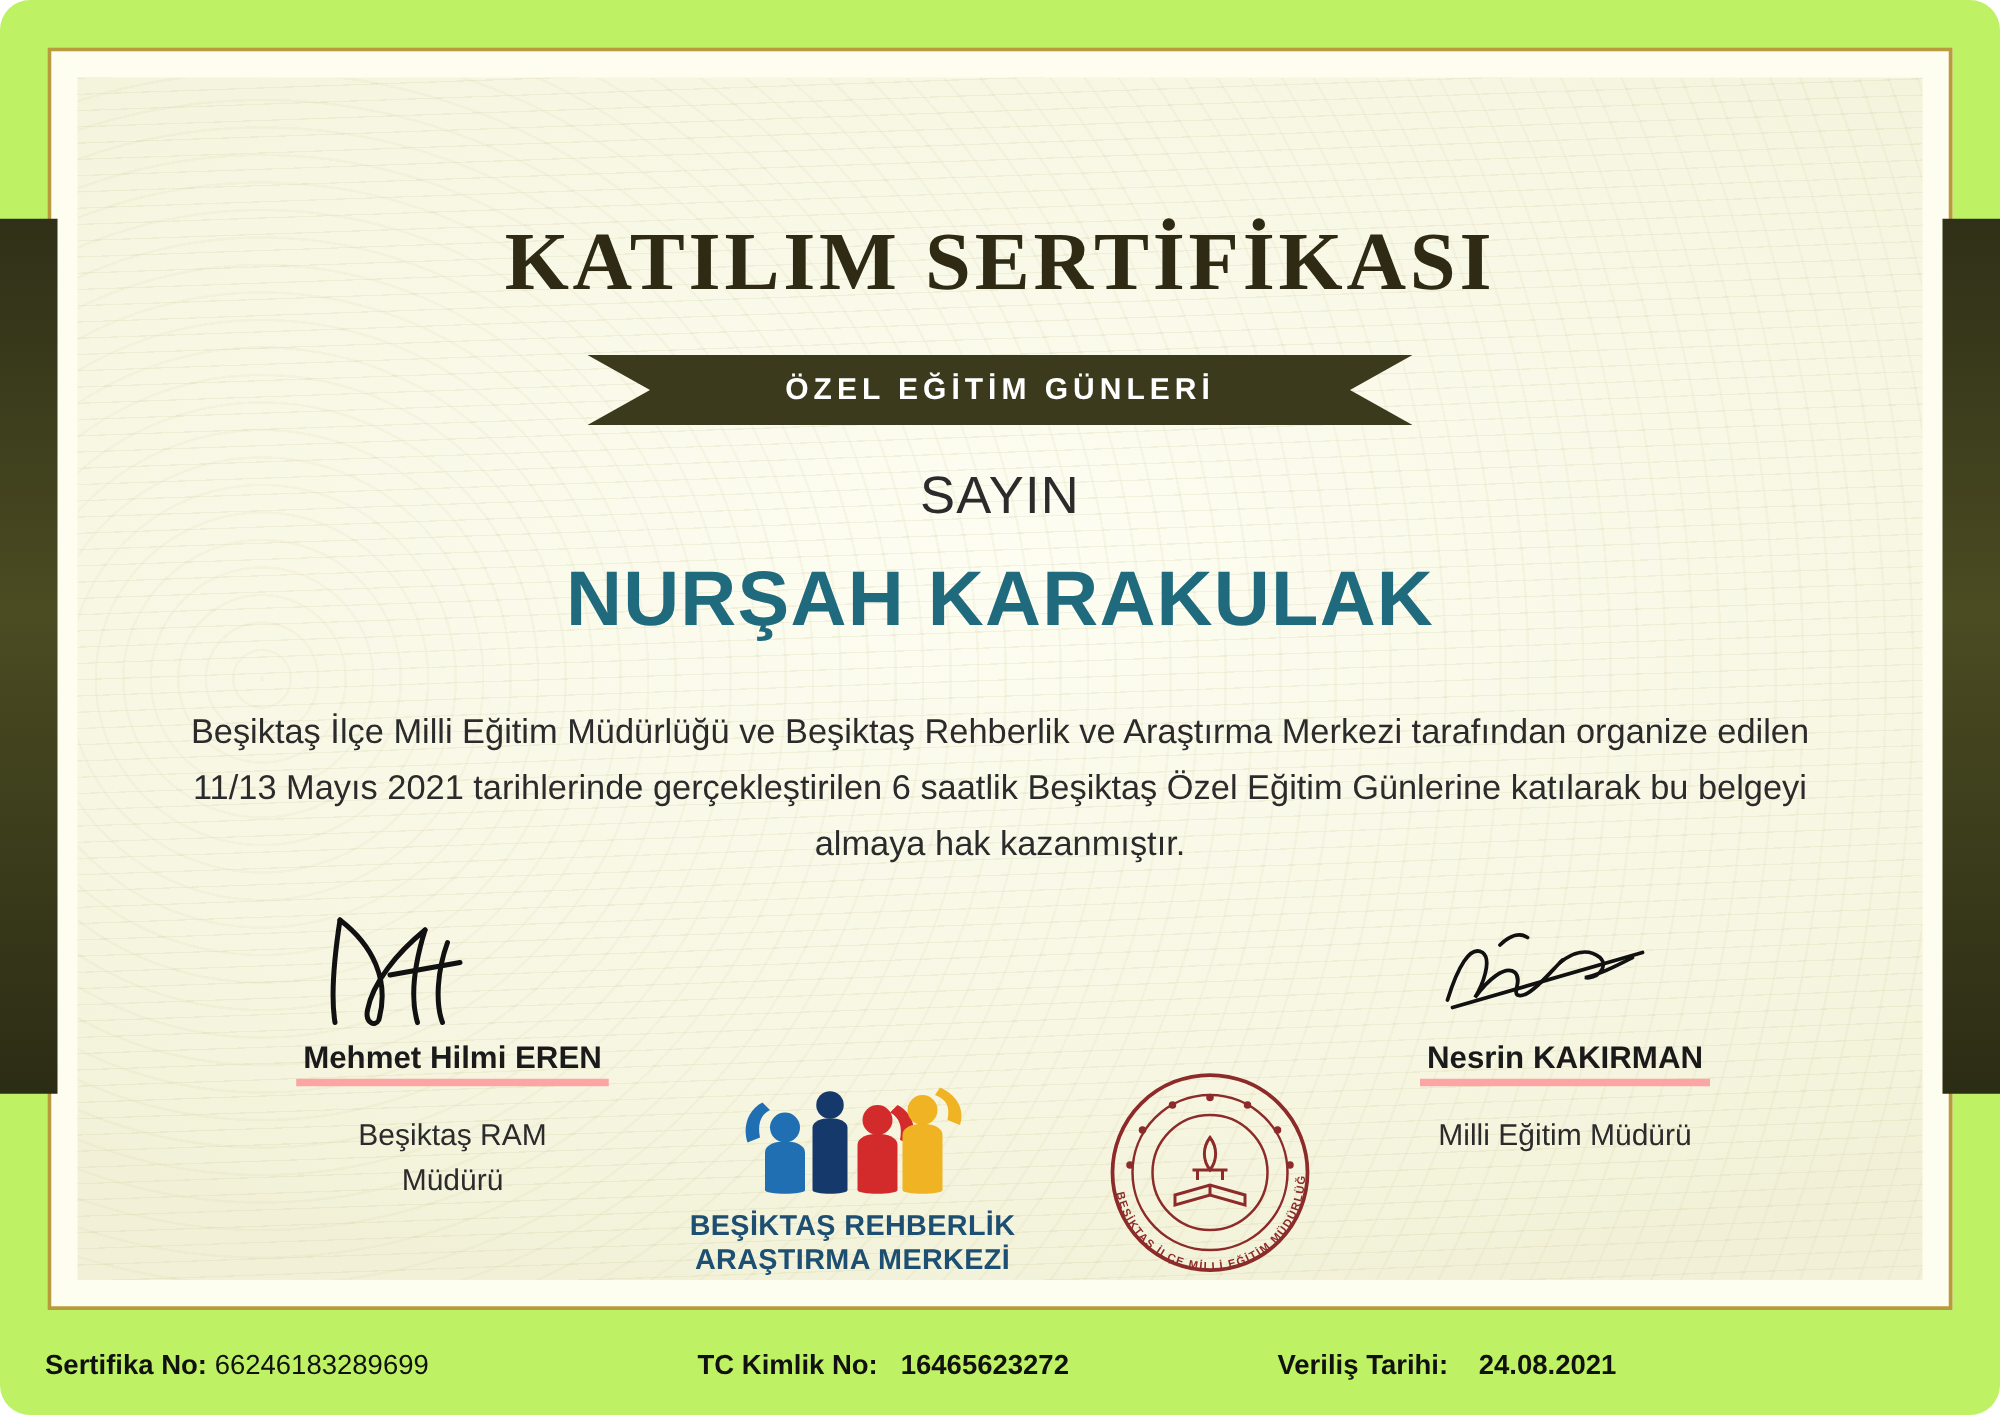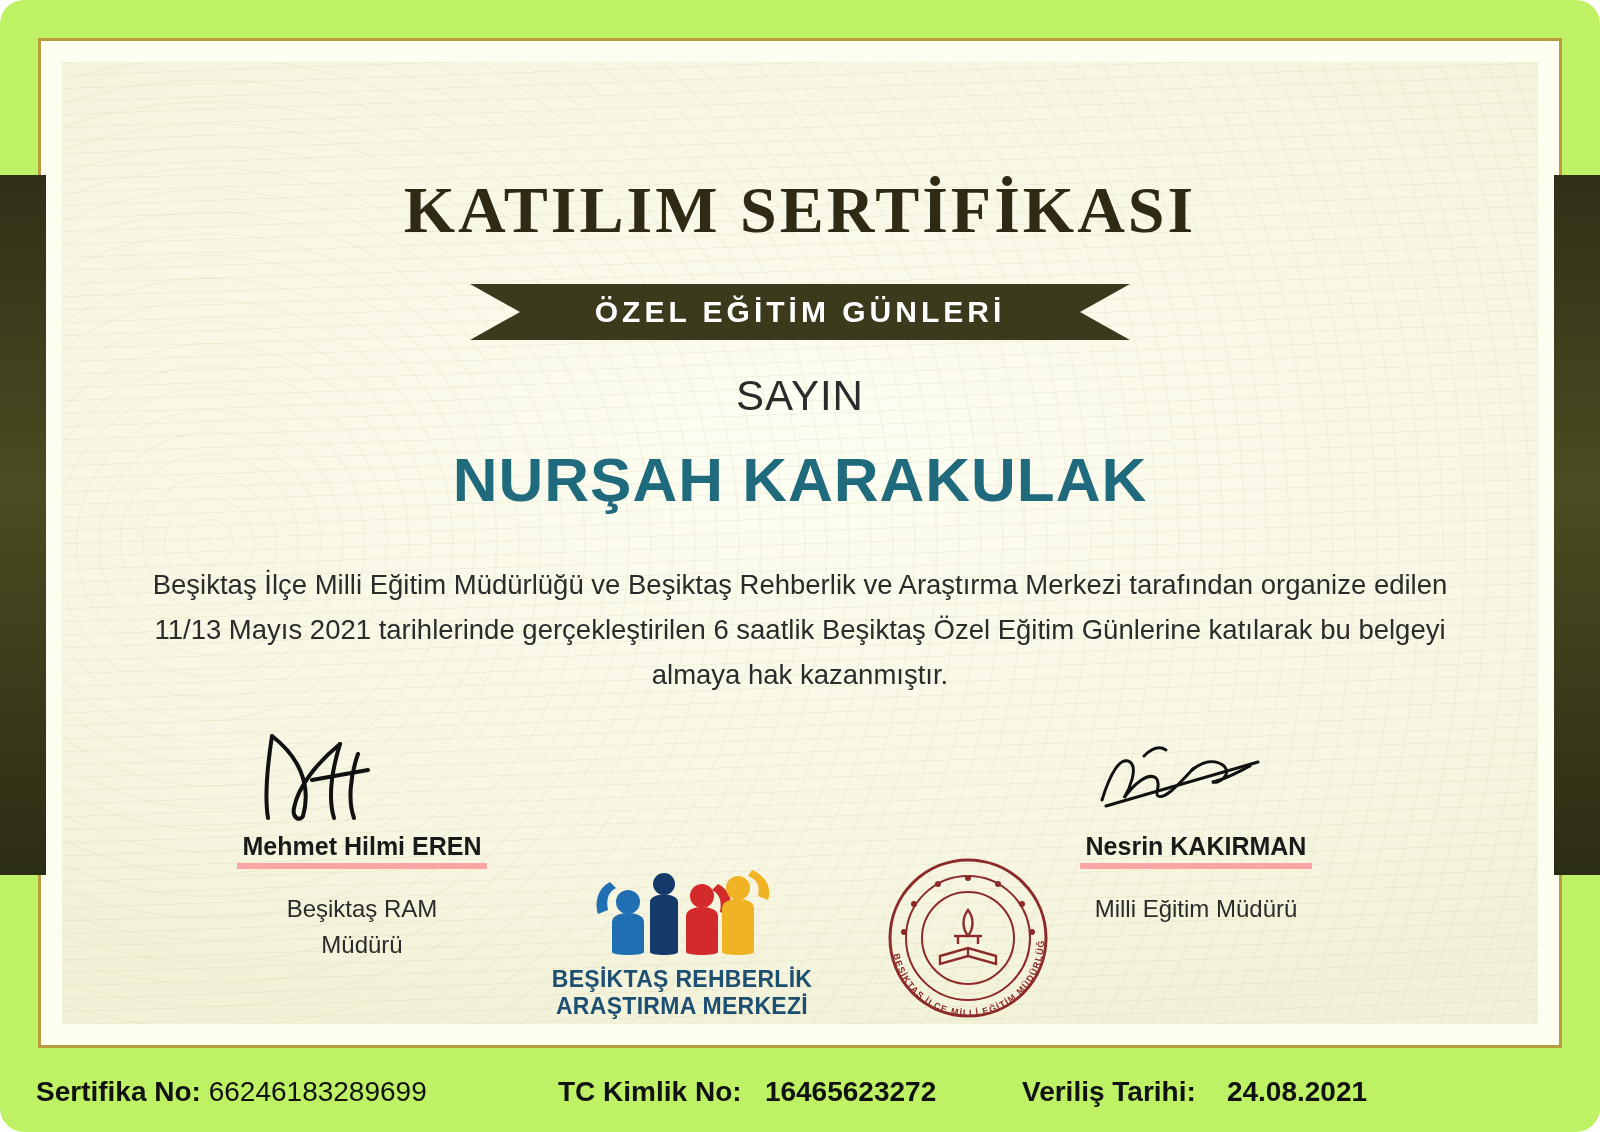--- a/index.html
+++ b/index.html
@@ -138,21 +138,21 @@
     width: 660px;
     height: 56px;
     background: #3b3a1d;
     clip-path: polygon(0 0, 660px 0, 610px 28px, 660px 56px, 0 56px, 50px 28px);
     display: flex;
     align-items: center;
     justify-content: center;
   }
   .ribbon-text {
     color: #ffffff;
-    font-size: 30px;
+    font-size: 24px;
     font-weight: bold;
     letter-spacing: 4px;
   }
 
   .salutation {
     position: absolute;
     top: 300px;
     left: 0;
     width: 100%;
     text-align: center;
@@ -185,21 +185,21 @@
     color: #2b2b2b;
   }
 
   
   .sig {
     position: absolute;
     width: 380px;
     text-align: center;
   }
   .sig.left { left: 110px; top: 660px; }
-  .sig.right { left: 944px; top: 660px; }
+  .sig.right { left: 1000px; top: 660px; }
 
   .sig-mark {
     height: 110px;
     position: relative;
   }
   .sig-name {
     font-size: 25px;
     font-weight: bold;
     color: #1a1a1a;
     border-bottom: 6px solid #fca5a5;
@@ -240,21 +240,21 @@
 
   
   .footer {
     position: absolute;
     left: 0;
     bottom: 18px;
     width: 1600px;
     height: 44px;
     display: flex;
     align-items: center;
-    font-size: 28px;
+    font-size: 22px;
     color: #111;
     text-decoration: underline;
   }
   .footer-cell { position: absolute; white-space: nowrap; }
   .footer-cell b { font-weight: bold; }
   .f1 { left: 36px; }
   .f2 { left: 558px; }
   .f3 { left: 1022px; }
 </style>
 </head>

